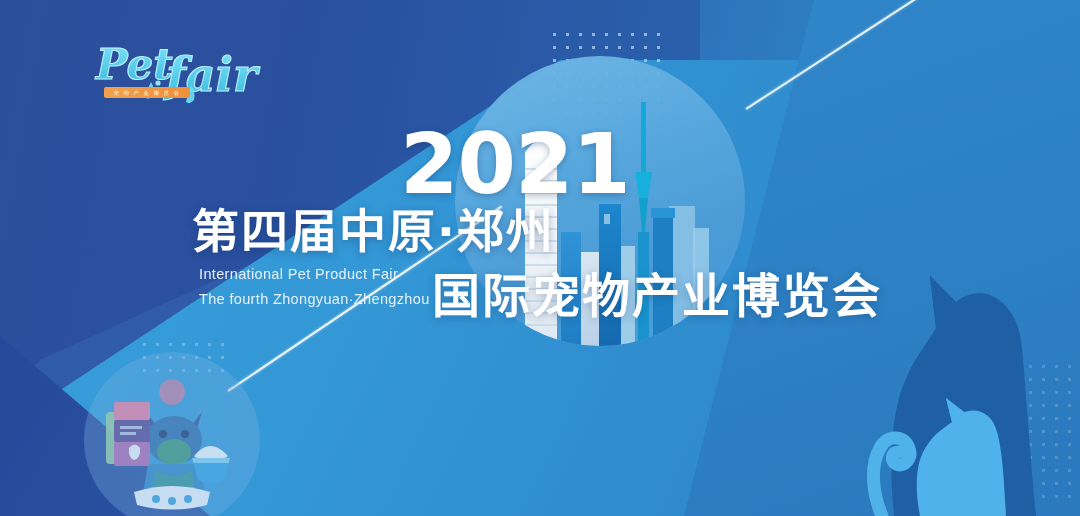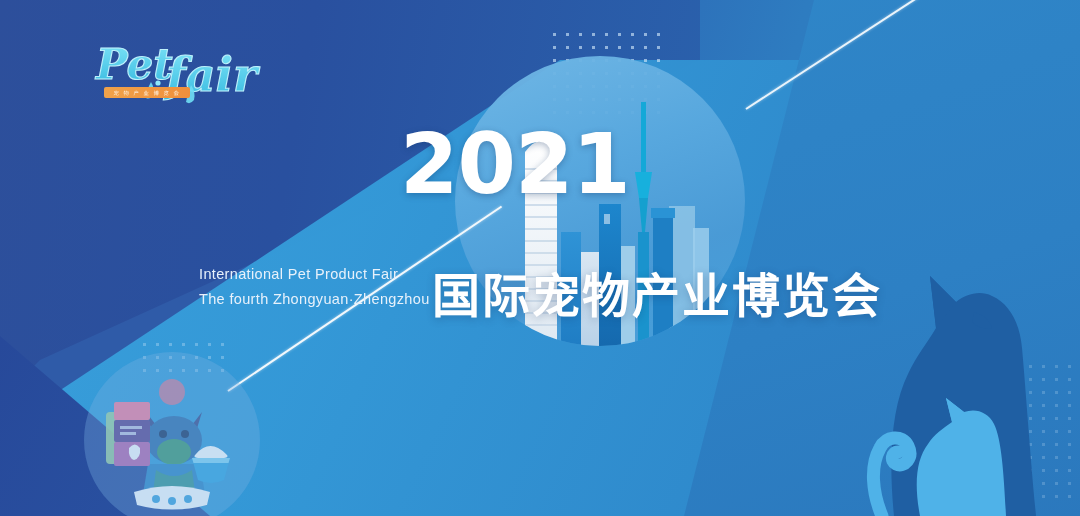--- a/index.html
+++ b/index.html
@@ -243,20 +243,21 @@
       <path d="M57 49 q4 6 2 13 q-3 5 -7 3 q1 -9 5 -16z" fill="#6fdcf3" opacity=".92"></path>
       <path d="M97 52 q5 7 3 15 q-4 5 -8 2 q2 -10 5 -17z" fill="#6fdcf3" opacity=".92"></path>
     </svg>
     <div class="logo-badge">
       <span>宠 物 产 业 博 览 会</span>
     </div>
   </div>
 
   <div class="year">2021</div>
 
+  <div class="title-cn1">第四届中原·郑州</div>
 
   <div class="title-en">
     <div>International Pet Product Fair</div>
     <div>The fourth Zhongyuan·Zhengzhou</div>
   </div>
 
   <div class="title-cn2">国际宠物产业博览会</div>
 
 
   <div class="petcircle">

